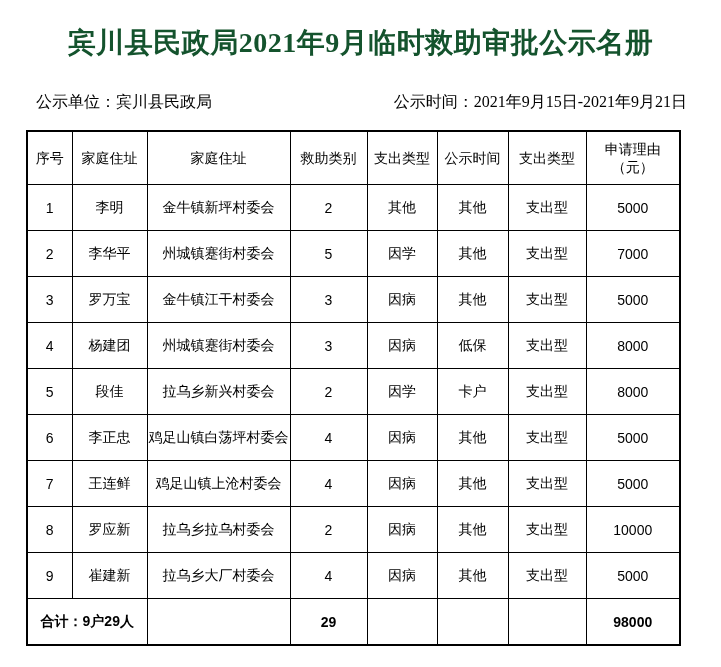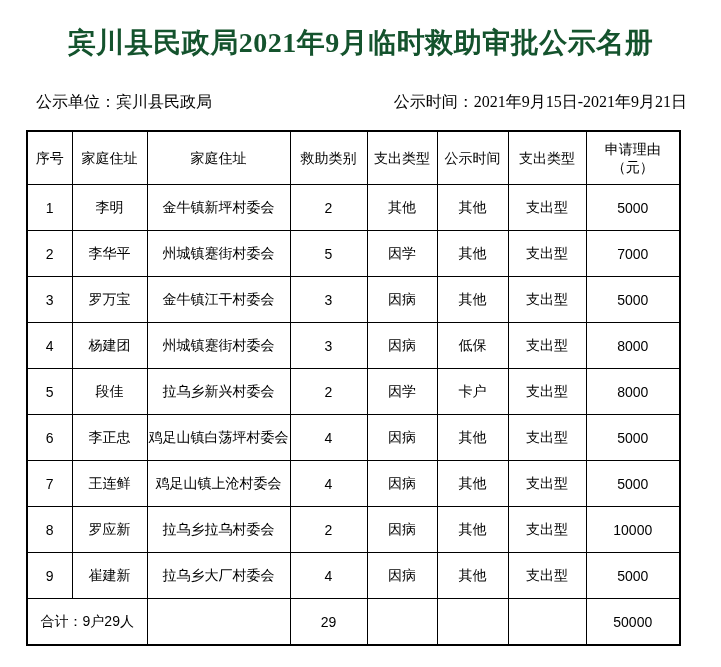--- a/index.html
+++ b/index.html
@@ -56,20 +56,21 @@
   table.roster thead th {
     height: 52px;
     white-space: pre-line;
     line-height: 1.3;
   }
   table.roster tbody td {
     height: 45px;
   }
   table.roster tfoot td {
     height: 45px;
+    font-weight: bold;
   }
 </style>
 </head>
 <body>
 
 <div class="page">
 
   <h1 class="doc-title">宾川县民政局2021年9月临时救助审批公示名册</h1>
 
   <div class="meta-row">
@@ -194,18 +195,18 @@
         </tr>
       </tbody>
     <tfoot>
       <tr>
         <td colspan="2">合计：9户29人</td>
         <td></td>
         <td>29</td>
         <td></td>
         <td></td>
         <td></td>
-        <td>50000</td>
+        <td>98000</td>
       </tr>
     </tfoot>
   </table>
 
 </div>
 
 </body></html>

